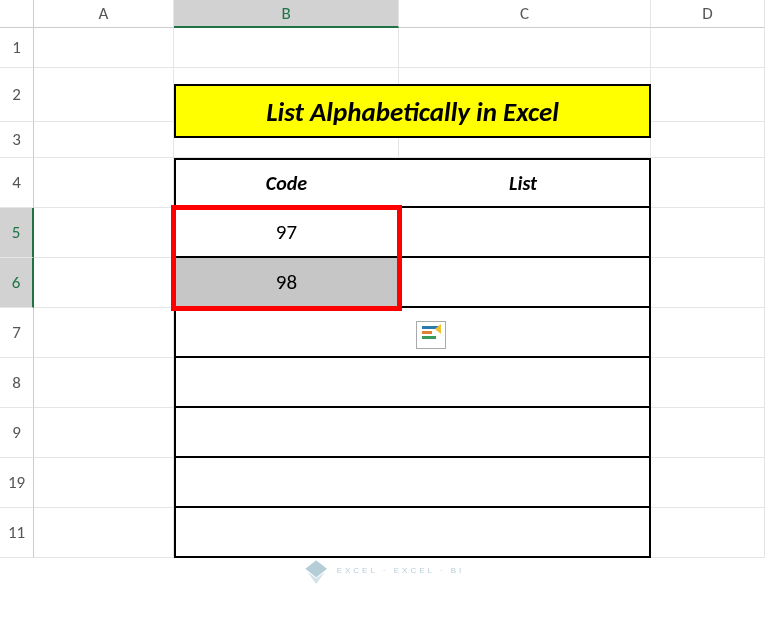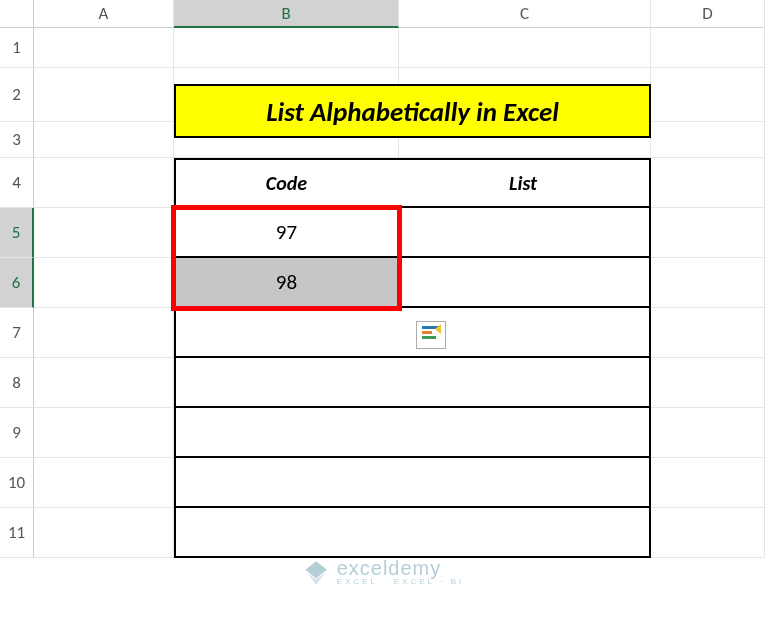--- a/index.html
+++ b/index.html
@@ -227,21 +227,21 @@
     <div class="row-headers">
       <div class="row-h r1">1</div>
       <div class="row-h r2">2</div>
       <div class="row-h r3">3</div>
       <div class="row-h r4">4</div>
       <div class="row-h r5 sel">5</div>
       <div class="row-h r6 sel">6</div>
       <div class="row-h r7">7</div>
       <div class="row-h r8">8</div>
       <div class="row-h r9">9</div>
-      <div class="row-h r10">10</div>
+      <div class="row-h r10">19</div>
       <div class="row-h r11">11</div>
     </div>
 
     <div class="cells">
       <div class="row">
           <div class="cell cA r1"></div>
           <div class="cell cB r1"></div>
           <div class="cell cC r1"></div>
           <div class="cell cD r1"></div>
         </div>
@@ -343,18 +343,17 @@
   </div>
 
   <div class="watermark">
     <span class="logo">
       <svg viewBox="0 0 24 24">
           <polygon points="12,2 22,10 12,18 2,10" fill="#7aa6b8"></polygon>
           <polygon points="4,13 12,19 20,13 12,24" fill="#7aa6b8" opacity="0.6"></polygon>
         </svg>
     </span>
     <span class="wm-text">
-      <span class="wm-main">exceldemy</span>
       <span class="wm-sub">EXCEL · EXCEL · BI</span>
     </span>
   </div>
 
 </div>
 
 </body></html>

